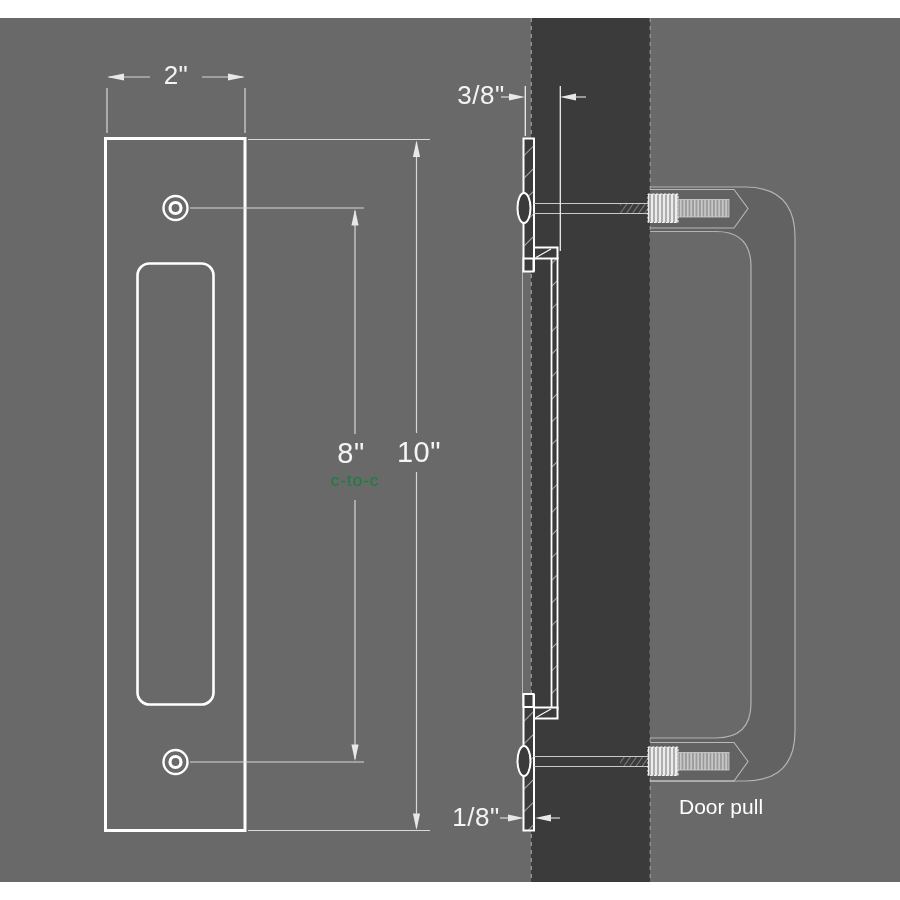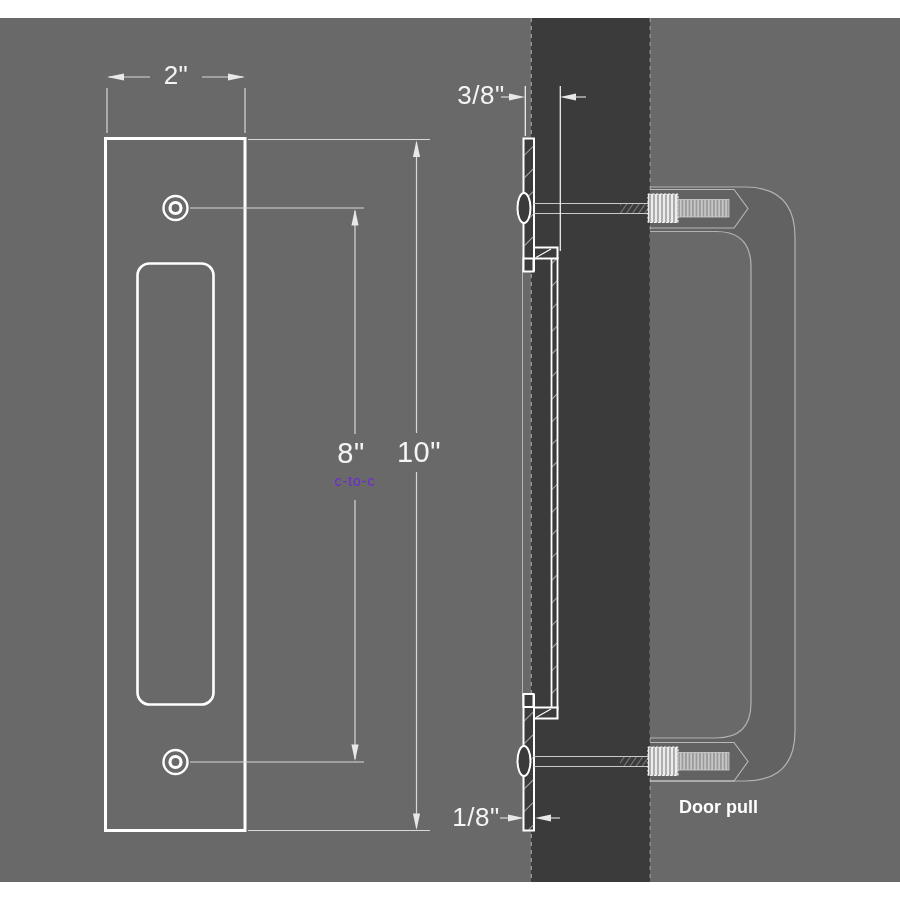--- a/index.html
+++ b/index.html
@@ -8,24 +8,24 @@
     background:#ffffff;font-family:"Liberation Sans",sans-serif;
     -webkit-font-smoothing:antialiased;
   }
   .stage svg{position:absolute;left:0;top:0;}
   .dim-label{
     position:absolute;transform:translate(-50%,-50%);
     color:#f4f4f4;font-size:26px;font-weight:400;letter-spacing:.5px;
     white-space:nowrap;user-select:none;
   }
   .dim-label.big{font-size:29px;}
-  .dim-label.sub{font-size:14px;color:#6d28d9;letter-spacing:1px;}
+  .dim-label.sub{font-size:17px;color:#15803d;letter-spacing:1px;}
   .note{
     position:absolute;left:679px;top:793px;color:#ffffff;
-    font-size:18px;line-height:28px;font-weight:700;white-space:nowrap;
+    font-size:21px;line-height:28px;font-weight:400;white-space:nowrap;
   }
 </style>
 </head>
 <body>
 
 <div class="stage">
 
 <svg width="900" height="900" viewBox="0 0 900 900">
   <defs>
     <pattern id="hatchPlate" width="16" height="16" patternUnits="userSpaceOnUse" patternTransform="rotate(-45)">

